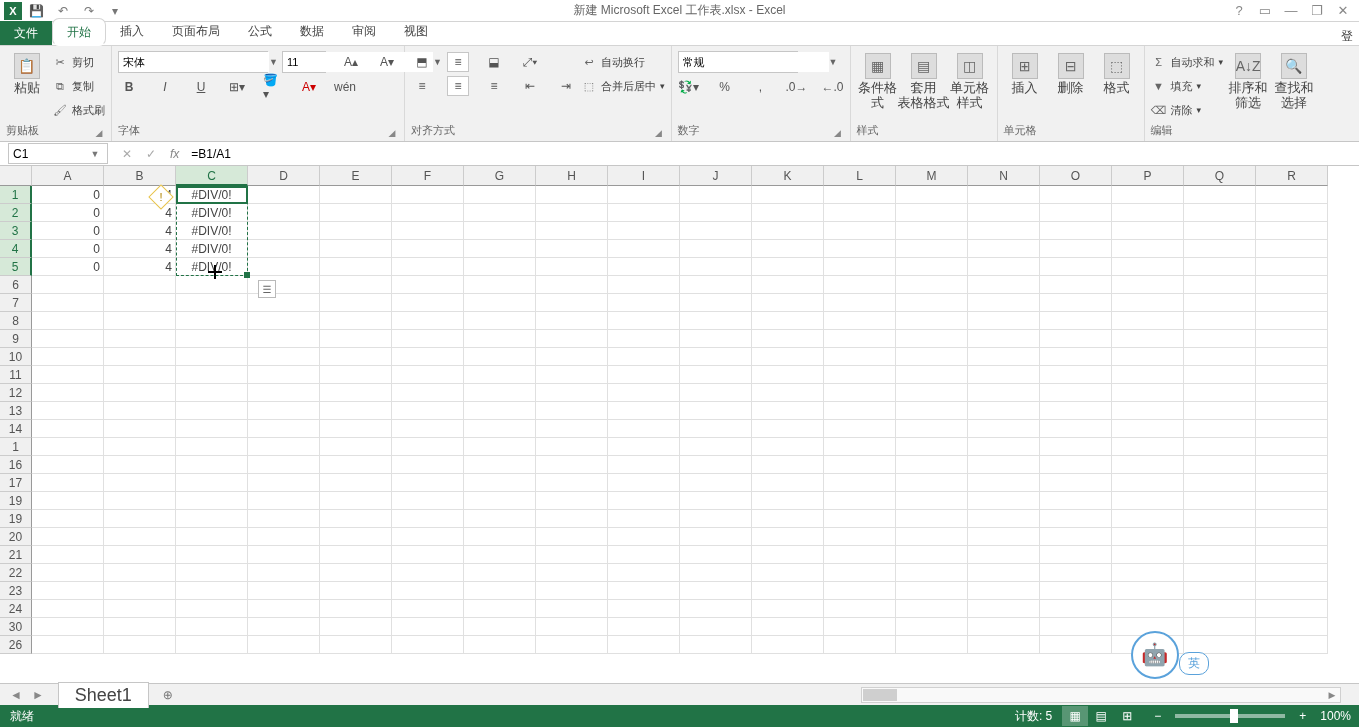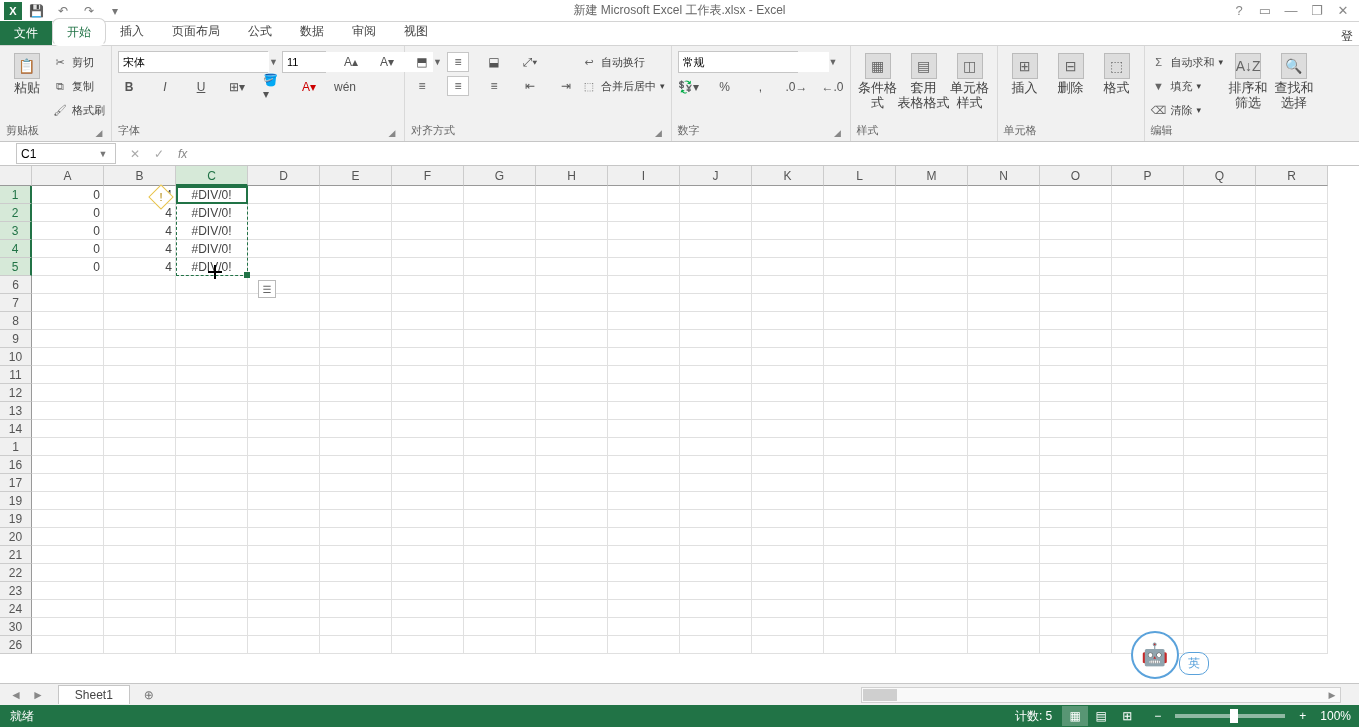--- a/index.html
+++ b/index.html
@@ -35,21 +35,21 @@
 .small-btn.boxed { border: 1px solid #c6c6c6; background: #fff; }
 .mini-label { font-size: 11px; color: #444; cursor: pointer; display:flex; align-items:center; gap:4px; height:22px;}
 .mini-label .i { width:16px; height:16px; display:inline-flex;align-items:center;justify-content:center;color:#666;}
 .combo { display: flex; align-items: center; border: 1px solid #c6c6c6; background: #fff; height: 22px; }
 .combo input { border: none; outline: none; font-size: 11px; padding: 0 4px; height: 100%; }
 .combo .dd { width: 14px; text-align: center; color: #666; cursor: pointer; font-size: 9px; }
 .stack { display: flex; flex-direction: column; gap: 2px; }
 
 
 .fbar { height: 24px; display: flex; align-items: center; border-bottom: 1px solid #c6c6c6; background: #fff; }
-.namebox { width: 100px; height: 21px; border: 1px solid #c6c6c6; margin-left: 16px; display: flex; align-items: center; }
+.namebox { width: 100px; height: 21px; border: 1px solid #c6c6c6; margin-left: 8px; display: flex; align-items: center; }
 .namebox input { border: none; outline: none; width: 78px; padding: 0 4px; font-size: 12px; }
 .namebox .dd { width: 16px; text-align: center; color: #777; cursor: pointer; font-size:9px;}
 .fbar-btns { display: flex; gap: 6px; padding: 0 10px; color: #aaa; }
 .fbar-btns span { cursor: pointer; width:18px; text-align:center; }
 .fx-lbl { font-style: italic; color: #888; padding-right: 8px; }
 .formula-input { flex: 1; border: none; outline: none; font-size: 12px; padding: 0 4px; height: 21px; }
 
 
 .grid-wrap { flex: 1; position: relative; overflow: hidden; background: #fff; }
 .grid { display: grid; grid-template-columns: 32px repeat(18, 72px); position: absolute; left: 0; top: 0; }
@@ -68,21 +68,21 @@
 .error-tag span{ transform:rotate(-45deg); display:block; text-align:center; line-height:16px; color:#b08400; font-size:11px;}
 .cursor-cross { position:absolute; z-index:7; width:14px; height:14px; pointer-events:none;}
 .cursor-cross::before,.cursor-cross::after{content:"";position:absolute;background:#000;}
 .cursor-cross::before{left:6px;top:0;width:2px;height:14px;}
 .cursor-cross::after{top:6px;left:0;height:2px;width:14px;}
 
 
 .sheettabs { height: 22px; background: #f1f1f1; border-top: 1px solid #c6c6c6; display: flex; align-items: center; position: relative; }
 .sheettabs .nav { display: flex; gap: 2px; padding: 0 6px; color: #888; }
 .sheettabs .nav span { cursor: pointer; padding: 0 4px; }
-.sheet-tab { background: #fff; border: 1px solid #c6c6c6; border-bottom: none; padding: 2px 16px; font-size: 12px; cursor: pointer; margin-left: 4px; }
+.sheet-tab { background: #fff; border: 1px solid #c6c6c6; border-bottom: none; padding: 2px 16px; font-size: 18px; cursor: pointer; margin-left: 4px; }
 .sheet-add { width: 22px; height: 18px; display: flex; align-items: center; justify-content: center; color: #777; cursor: pointer; margin-left: 8px; border:1px solid transparent; }
 .hscroll { margin-left: auto; width: 480px; height: 16px; background: #f9f9f9; border: 1px solid #d0d0d0; position: relative; margin-right:18px;}
 .hscroll .thumb { position: absolute; left: 1px; top: 1px; height: 12px; width: 34px; background: #cfcfcf; }
 .hscroll .arr { position:absolute; top:0; width:16px; height:14px; text-align:center; color:#888; font-size:9px; line-height:14px; cursor:pointer;}
 .hscroll .arr.r { right:0; }
 
 
 .statusbar { height: 22px; background: #217346; color: #fff; display: flex; align-items: center; font-size: 12px; }
 .statusbar .left { padding-left: 10px; }
 .statusbar .right { margin-left: auto; display: flex; align-items: center; gap: 10px; padding-right: 8px; }
@@ -304,20 +304,21 @@
 <div class="fbar">
   <div class="namebox">
     <input value="C1" style="">
     <span class="dd">▼</span>
   </div>
   <div class="fbar-btns">
     <span>✕</span>
     <span>✓</span>
   </div>
   <span class="fx-lbl">fx</span>
+  <input class="formula-input" value="=B1/A1" style="">
 </div>
 
 <div class="grid-wrap">
   <div class="grid" id="grid">
       <div class="corner"></div>
       <div class="colh">A</div>
       <div class="colh">B</div>
       <div class="colh sel">C</div>
       <div class="colh">D</div>
       <div class="colh">E</div>

